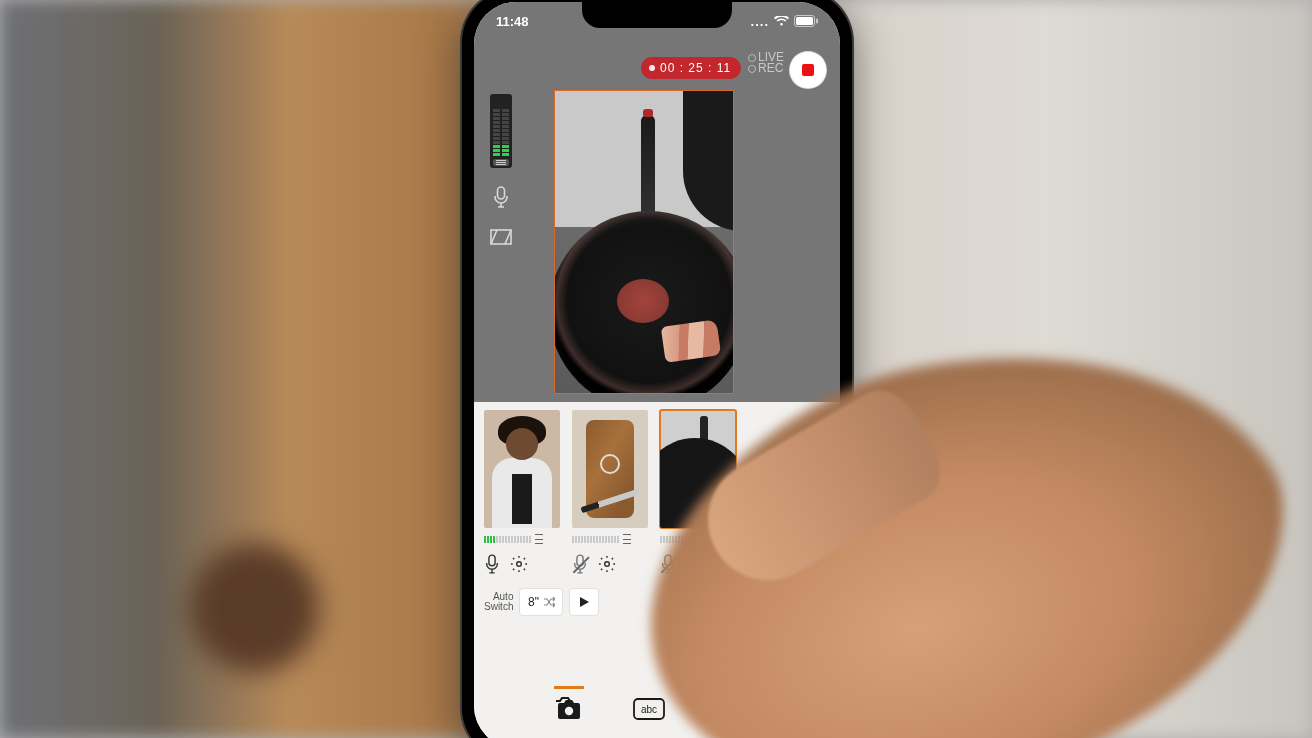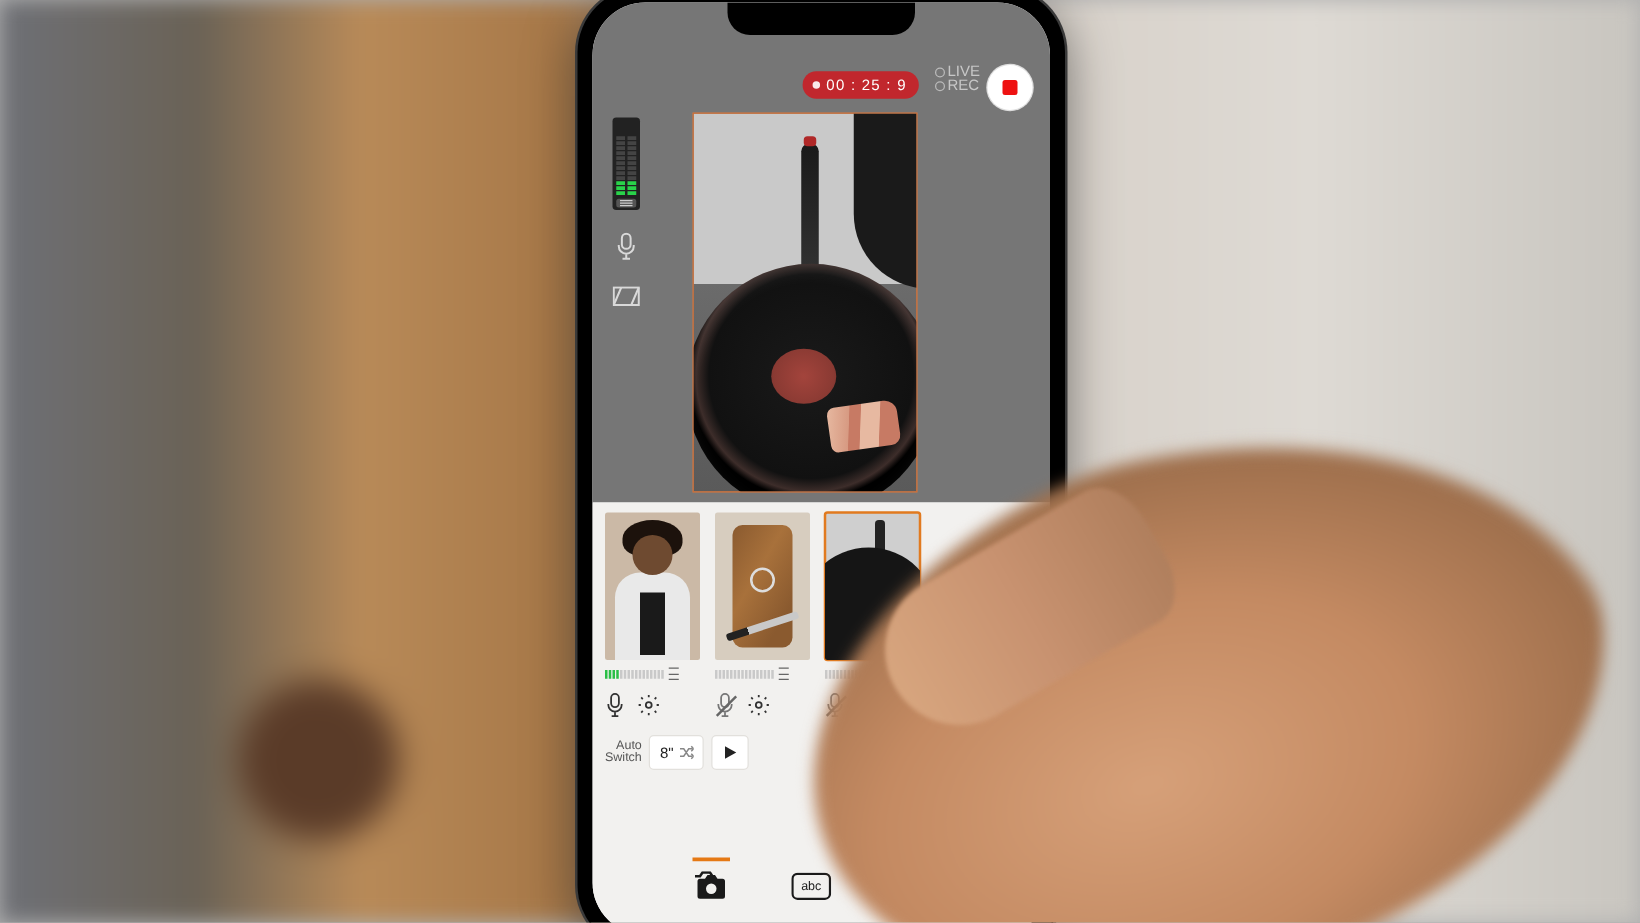--- a/index.html
+++ b/index.html
@@ -211,26 +211,44 @@
 </head>
 <body>
 
 <div class="bg"></div>
 <div class="hand"></div>
 
 <div class="phone">
   <div class="screen">
     <div class="notch"></div>
 
+    <div class="status-bar">
+      <span>11:48</span>
+      <span class="status-right">
+        <span class="dots">....</span>
+        <span class="wifi">
+          <svg width="15" height="11" viewBox="0 0 15 11">
+              <path d="M7.5 9.5a1.3 1.3 0 100-2.6 1.3 1.3 0 000 2.6zM3.7 5.6a5.4 5.4 0 017.6 0l1.1-1.1a7 7 0 00-9.9 0l1.2 1.1zM1.3 3.2a8.8 8.8 0 0112.4 0L15 1.9a10.6 10.6 0 00-15 0l1.3 1.3z" fill="#fff"></path>
+            </svg>
+        </span>
+        <span class="batt">
+          <svg width="24" height="12" viewBox="0 0 24 12">
+              <rect x="0.5" y="0.5" width="20" height="11" rx="2.5" stroke="#fff" fill="none" opacity=".6"></rect>
+              <rect x="2" y="2" width="17" height="8" rx="1.5" fill="#fff"></rect>
+              <rect x="22" y="3.5" width="2" height="5" rx="1" fill="#fff" opacity=".6"></rect>
+            </svg>
+        </span>
+      </span>
+    </div>
 
     <div class="viewer">
 
       <div class="rec-pill">
         <span class="reddot"></span>
-        <span>00 : 25 : 9</span>
+        <span>00 : 25 : 11</span>
       </div>
 
       <div class="live-badge">
         <div><span class="ind"></span><span>LIVE</span></div>
         <div><span class="ind"></span><span>REC</span></div>
       </div>
 
       <div class="record-btn">
         <span class="sq"></span>
       </div>

